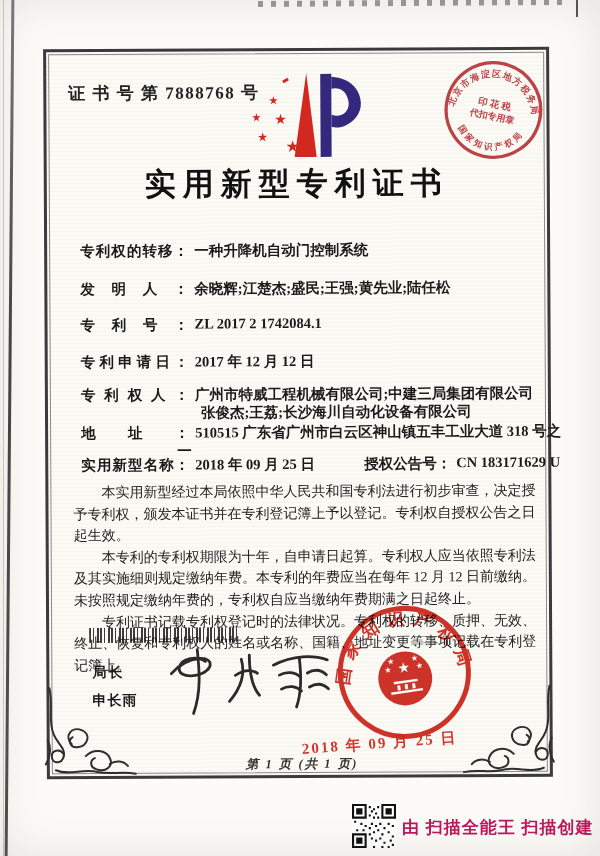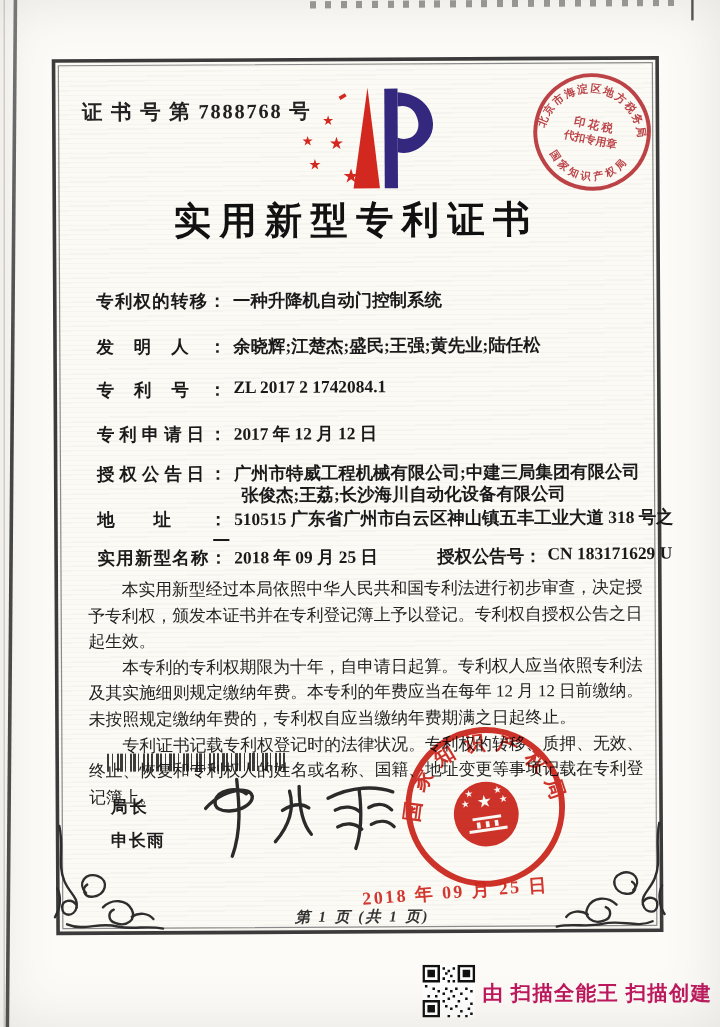--- a/index.html
+++ b/index.html
@@ -128,21 +128,21 @@
     <div class="frow" style="top:39px">
       <span class="flabel">发明人：</span><span class="fvalue">余晓辉;江楚杰;盛民;王强;黄先业;陆任松</span>
     </div>
     <div class="frow" style="top:75px">
       <span class="flabel">专利号：</span><span class="fvalue">ZL 2017 2 1742084.1</span>
     </div>
     <div class="frow" style="top:112px">
       <span class="flabel">专利申请日：</span><span class="fvalue">2017 年 12 月 12 日</span>
     </div>
     <div class="frow" style="top:145px">
-      <span class="flabel">授权公告日：</span><span class="fvalue">广州市特威工程机械有限公司;中建三局集团有限公司</span>
+      <span class="flabel">专利权人：</span><span class="fvalue">广州市特威工程机械有限公司;中建三局集团有限公司</span>
     </div>
     <div class="frow cont" style="top:163px">
       <span class="fvalue">张俊杰;王荔;长沙海川自动化设备有限公司</span>
     </div>
     <div class="frow" style="top:183px">
       <span class="flabel">地址：</span><span class="fvalue">510515 广东省广州市白云区神山镇五丰工业大道 318 号之</span>
     </div>
     <div class="frow" style="top:201px;left:90px">
       <span class="fvalue">一</span>
     </div>

